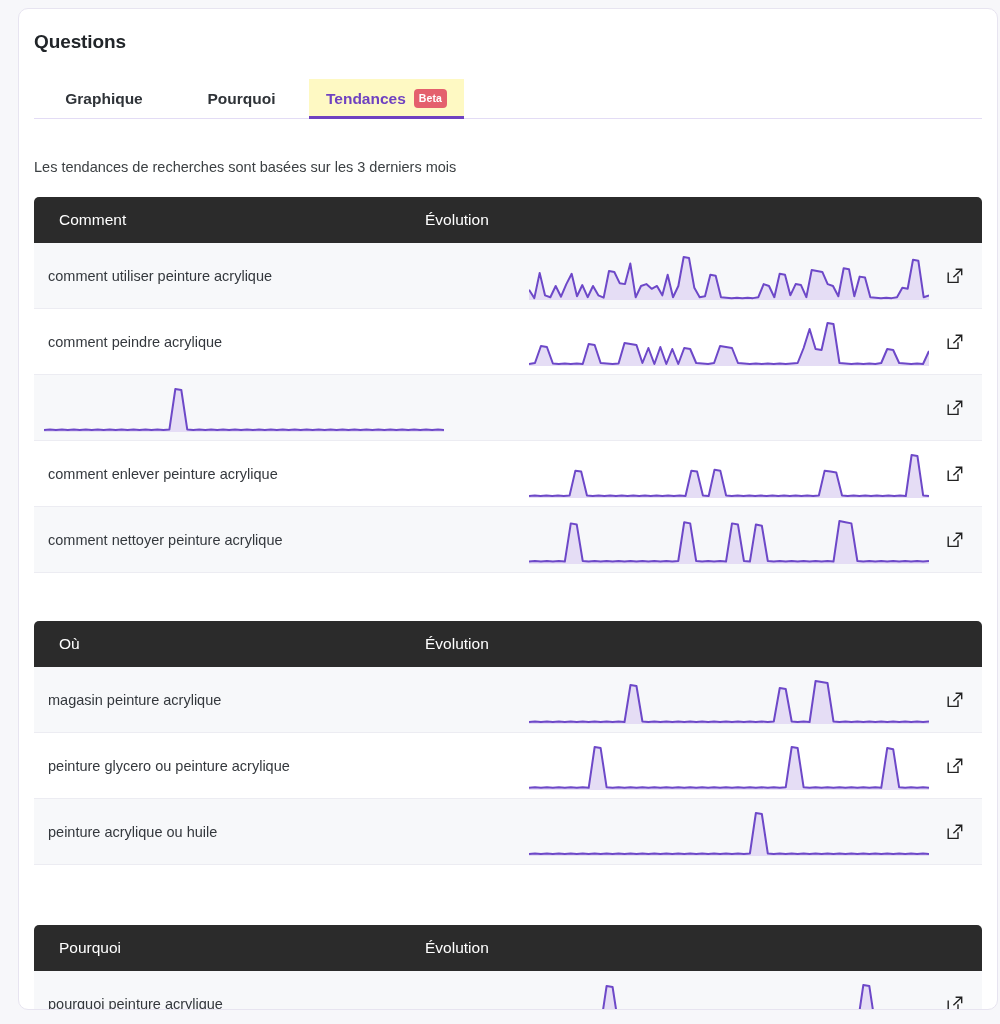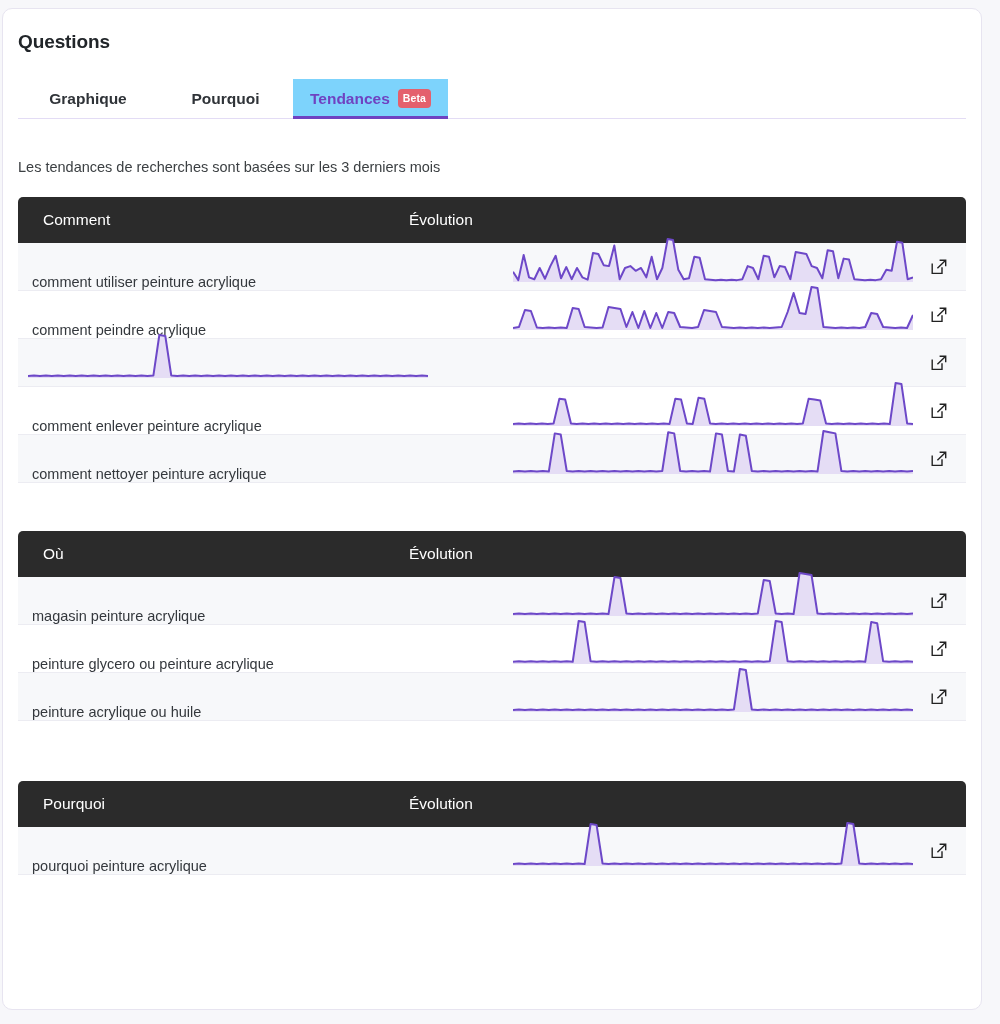--- a/index.html
+++ b/index.html
@@ -7,21 +7,21 @@
   html, body {
     width: 1000px;
     height: 1024px;
     background: #f7f7fa;
     font-family: "Liberation Sans", sans-serif;
     -webkit-font-smoothing: antialiased;
   }
 
   .card {
     position: absolute;
-    left: 2px;
+    left: 18px;
     top: 8px;
     width: 980px;
     height: 1002px;
     background: #ffffff;
     border: 1px solid #e7e4f0;
     border-radius: 10px;
     overflow: hidden;
   }
 
   .card-title {
@@ -53,21 +53,21 @@
     background: transparent;
     border: none;
     font-family: inherit;
     padding: 0 6px;
   }
   .tab-1 { width: 140px; }
   .tab-2 { width: 135px; }
   .tab-3 {
     width: 155px;
     color: #6f42c1;
-    background: #7dd3fc;
+    background: #fef9c3;
     position: relative;
   }
   .tab-3::after {
     content: "";
     position: absolute;
     left: 0; right: 0; bottom: -1px;
     height: 3px;
     background: #6f42c1;
   }
   .beta-badge {
@@ -100,23 +100,23 @@
     border-radius: 5px 5px 0 0;
     display: flex;
     align-items: center;
     color: #ffffff;
     font-size: 15.5px;
   }
   .th-key { width: 391px; padding-left: 25px; }
   .th-evo { flex: 1; }
 
   .row {
-    height: 48px;
+    height: 66px;
     display: flex;
-    align-items: flex-end;
+    align-items: center;
     border-bottom: 1px solid #ececf2;
     position: relative;
   }
   .row.alt  { background: #f7f8fa; }
   .row.plain{ background: #ffffff; }
 
   .row-label {
     width: 485px;
     padding-left: 14px;
     font-size: 14.5px;

